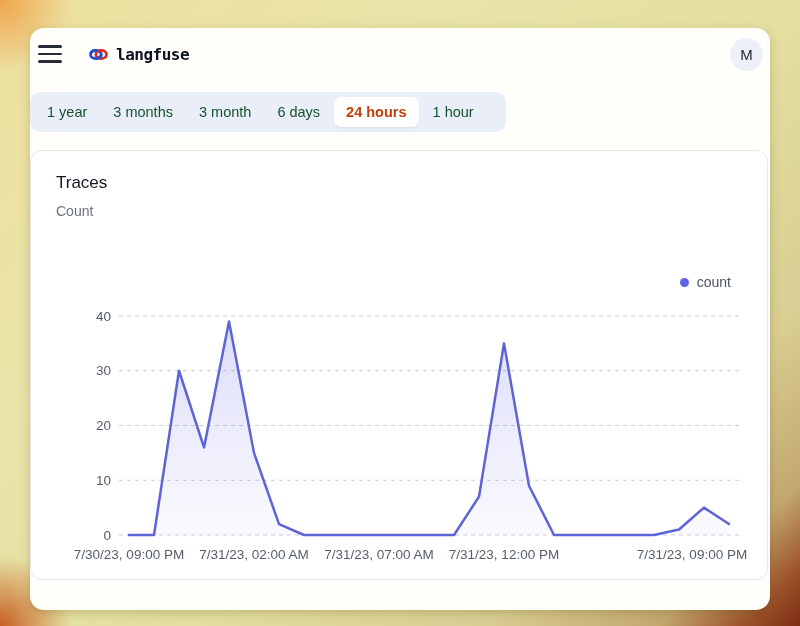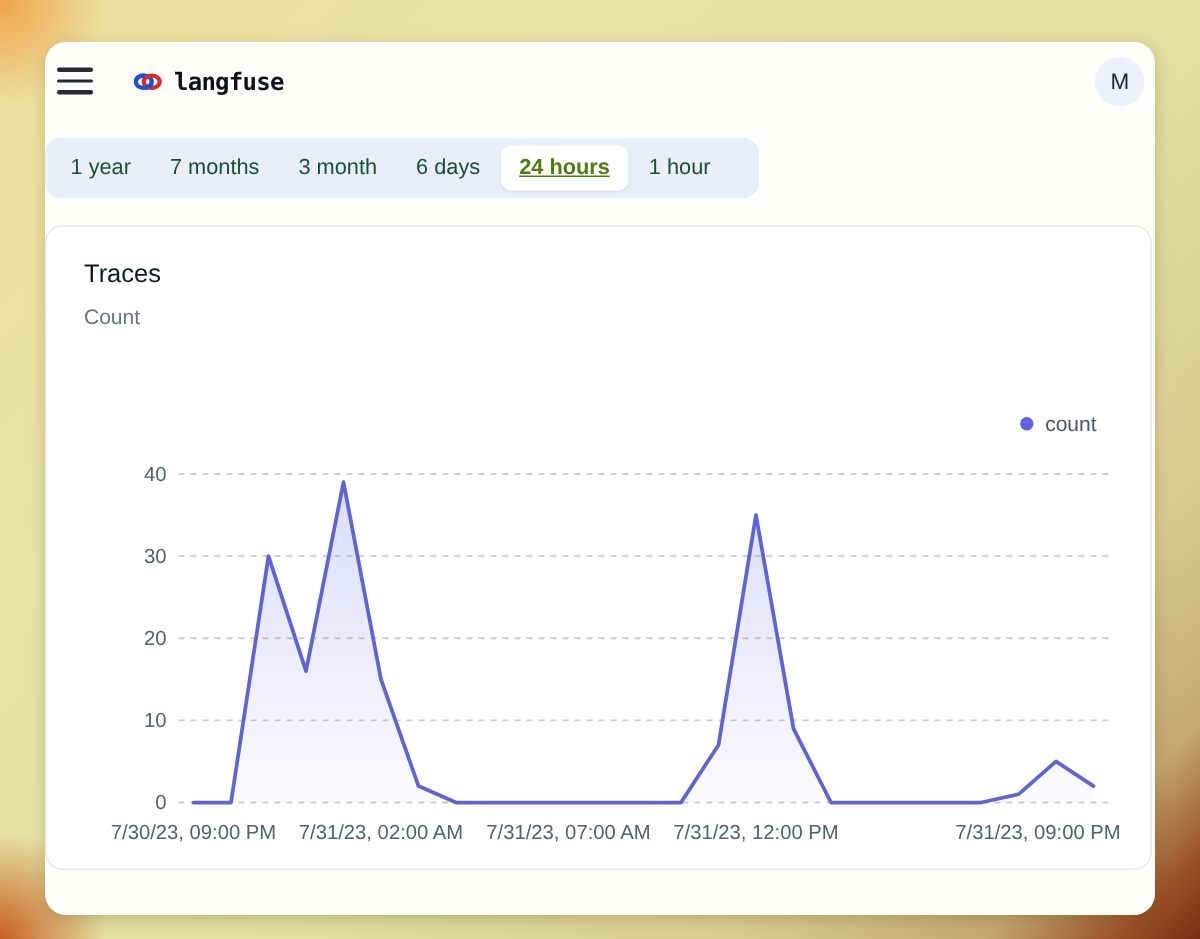--- a/index.html
+++ b/index.html
@@ -33,21 +33,21 @@
   .tabbar {
     position: absolute; left: 0; top: 64px; width: 476px; height: 40px;
     background: #eaeef8; border-radius: 10px;
     display: flex; align-items: center; padding: 0 5px; gap: 2px;
   }
   .tab {
     border: none; background: transparent; cursor: pointer;
     color: #14532d; font-size: 14.5px; font-family: "Liberation Sans", sans-serif;
     padding: 7px 12px; border-radius: 7px; white-space: nowrap;
   }
-  .tab.active { background: #ffffff; color: #4d7c0f; font-weight: 700; box-shadow: 0 1px 2px rgba(15,23,42,0.08); text-decoration: underline; }
+  .tab.active { background: #ffffff; color: #c2410c; font-weight: 700; box-shadow: 0 1px 2px rgba(15,23,42,0.08); }
 
   
   .card {
     position: absolute; left: 0; top: 122px; width: 738px; height: 430px;
     background: #ffffff; border: 1px solid #e6e8ec; border-radius: 12px;
   }
   .card-title { position: absolute; left: 25px; top: 22px; font-size: 17px; font-weight: 400; color: #101827; }
   .card-subtitle { position: absolute; left: 25px; top: 52px; font-size: 14px; color: #6b7280; }
 
   .legend { position: absolute; right: 36px; top: 123px; display: flex; align-items: center; gap: 8px; }
@@ -77,21 +77,21 @@
             <ellipse cx="7.2" cy="10" rx="5.6" ry="4.3" fill="none" stroke="#1d4ed8" stroke-width="3" stroke-dasharray="7 10"></ellipse>
           </svg>
         </span>
         <span class="brand-name">langfuse</span>
       </div>
       <button class="avatar">M</button>
     </div>
 
     <div class="tabbar">
       <button class="tab">1 year</button>
-      <button class="tab">7 months</button>
+      <button class="tab">3 months</button>
       <button class="tab">3 month</button>
       <button class="tab">6 days</button>
       <button class="tab active">24 hours</button>
       <button class="tab">1 hour</button>
     </div>
 
     <div class="card">
       <div class="card-title">Traces</div>
       <div class="card-subtitle">Count</div>
 

